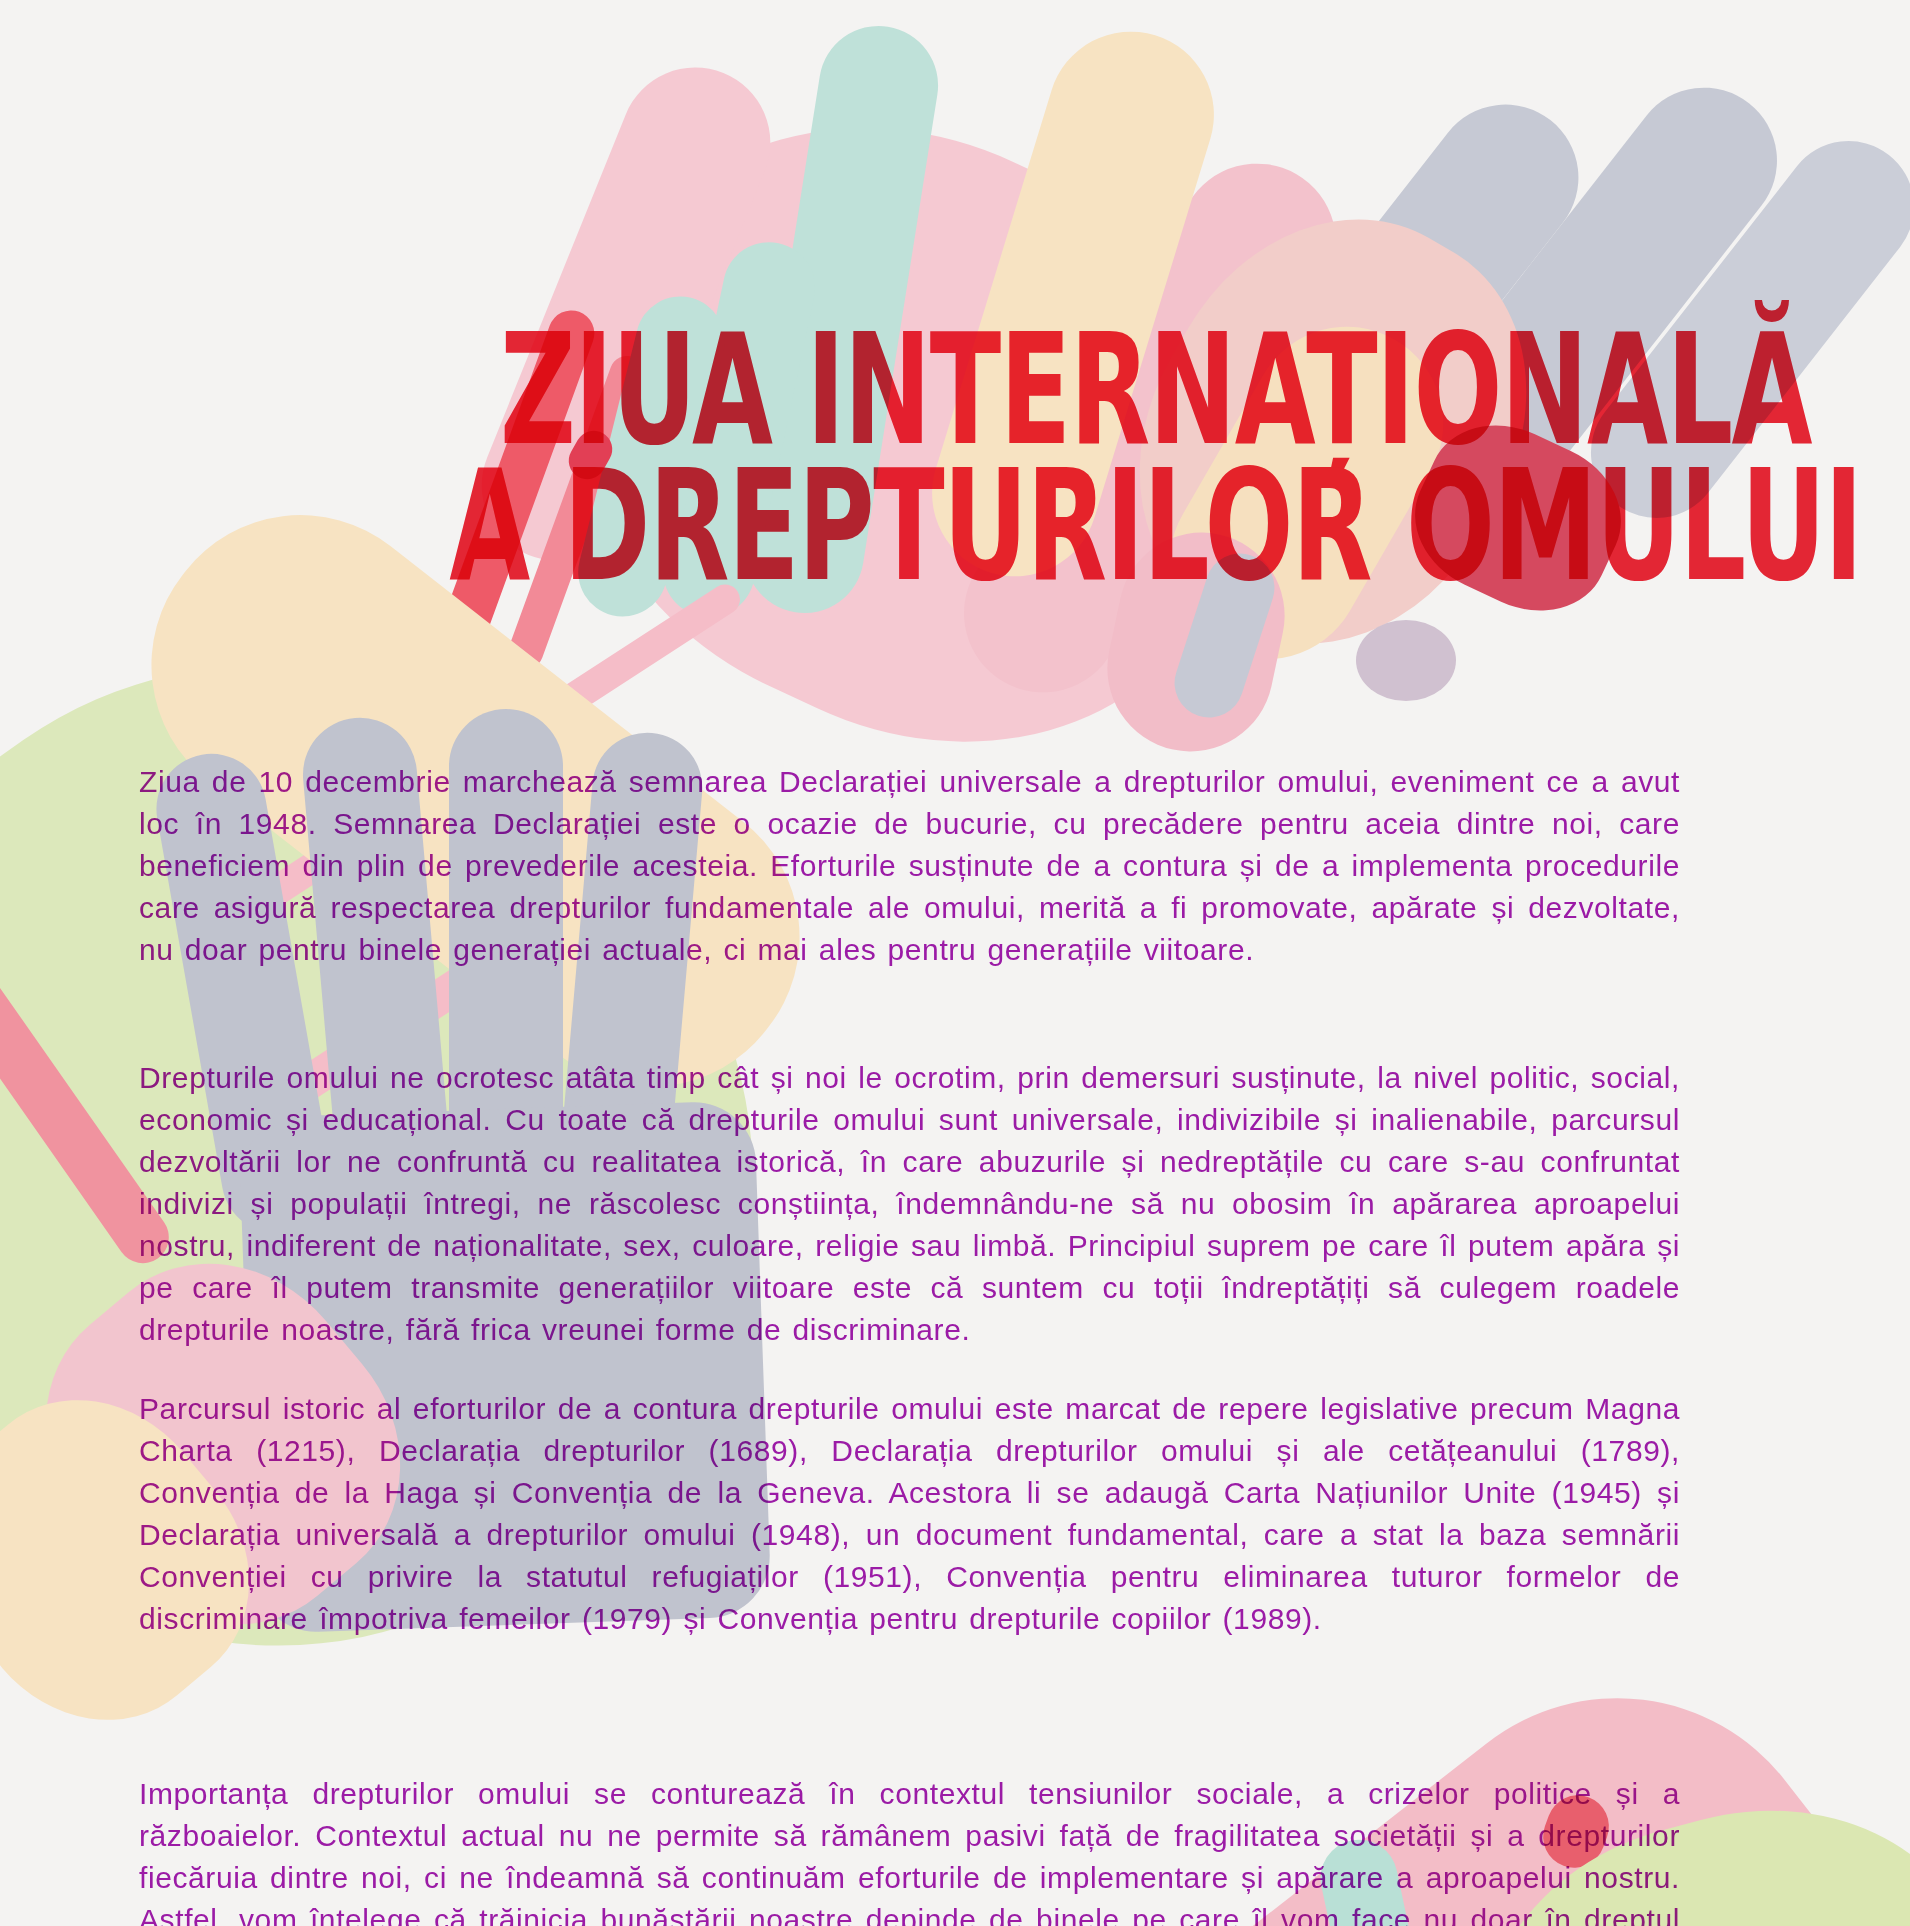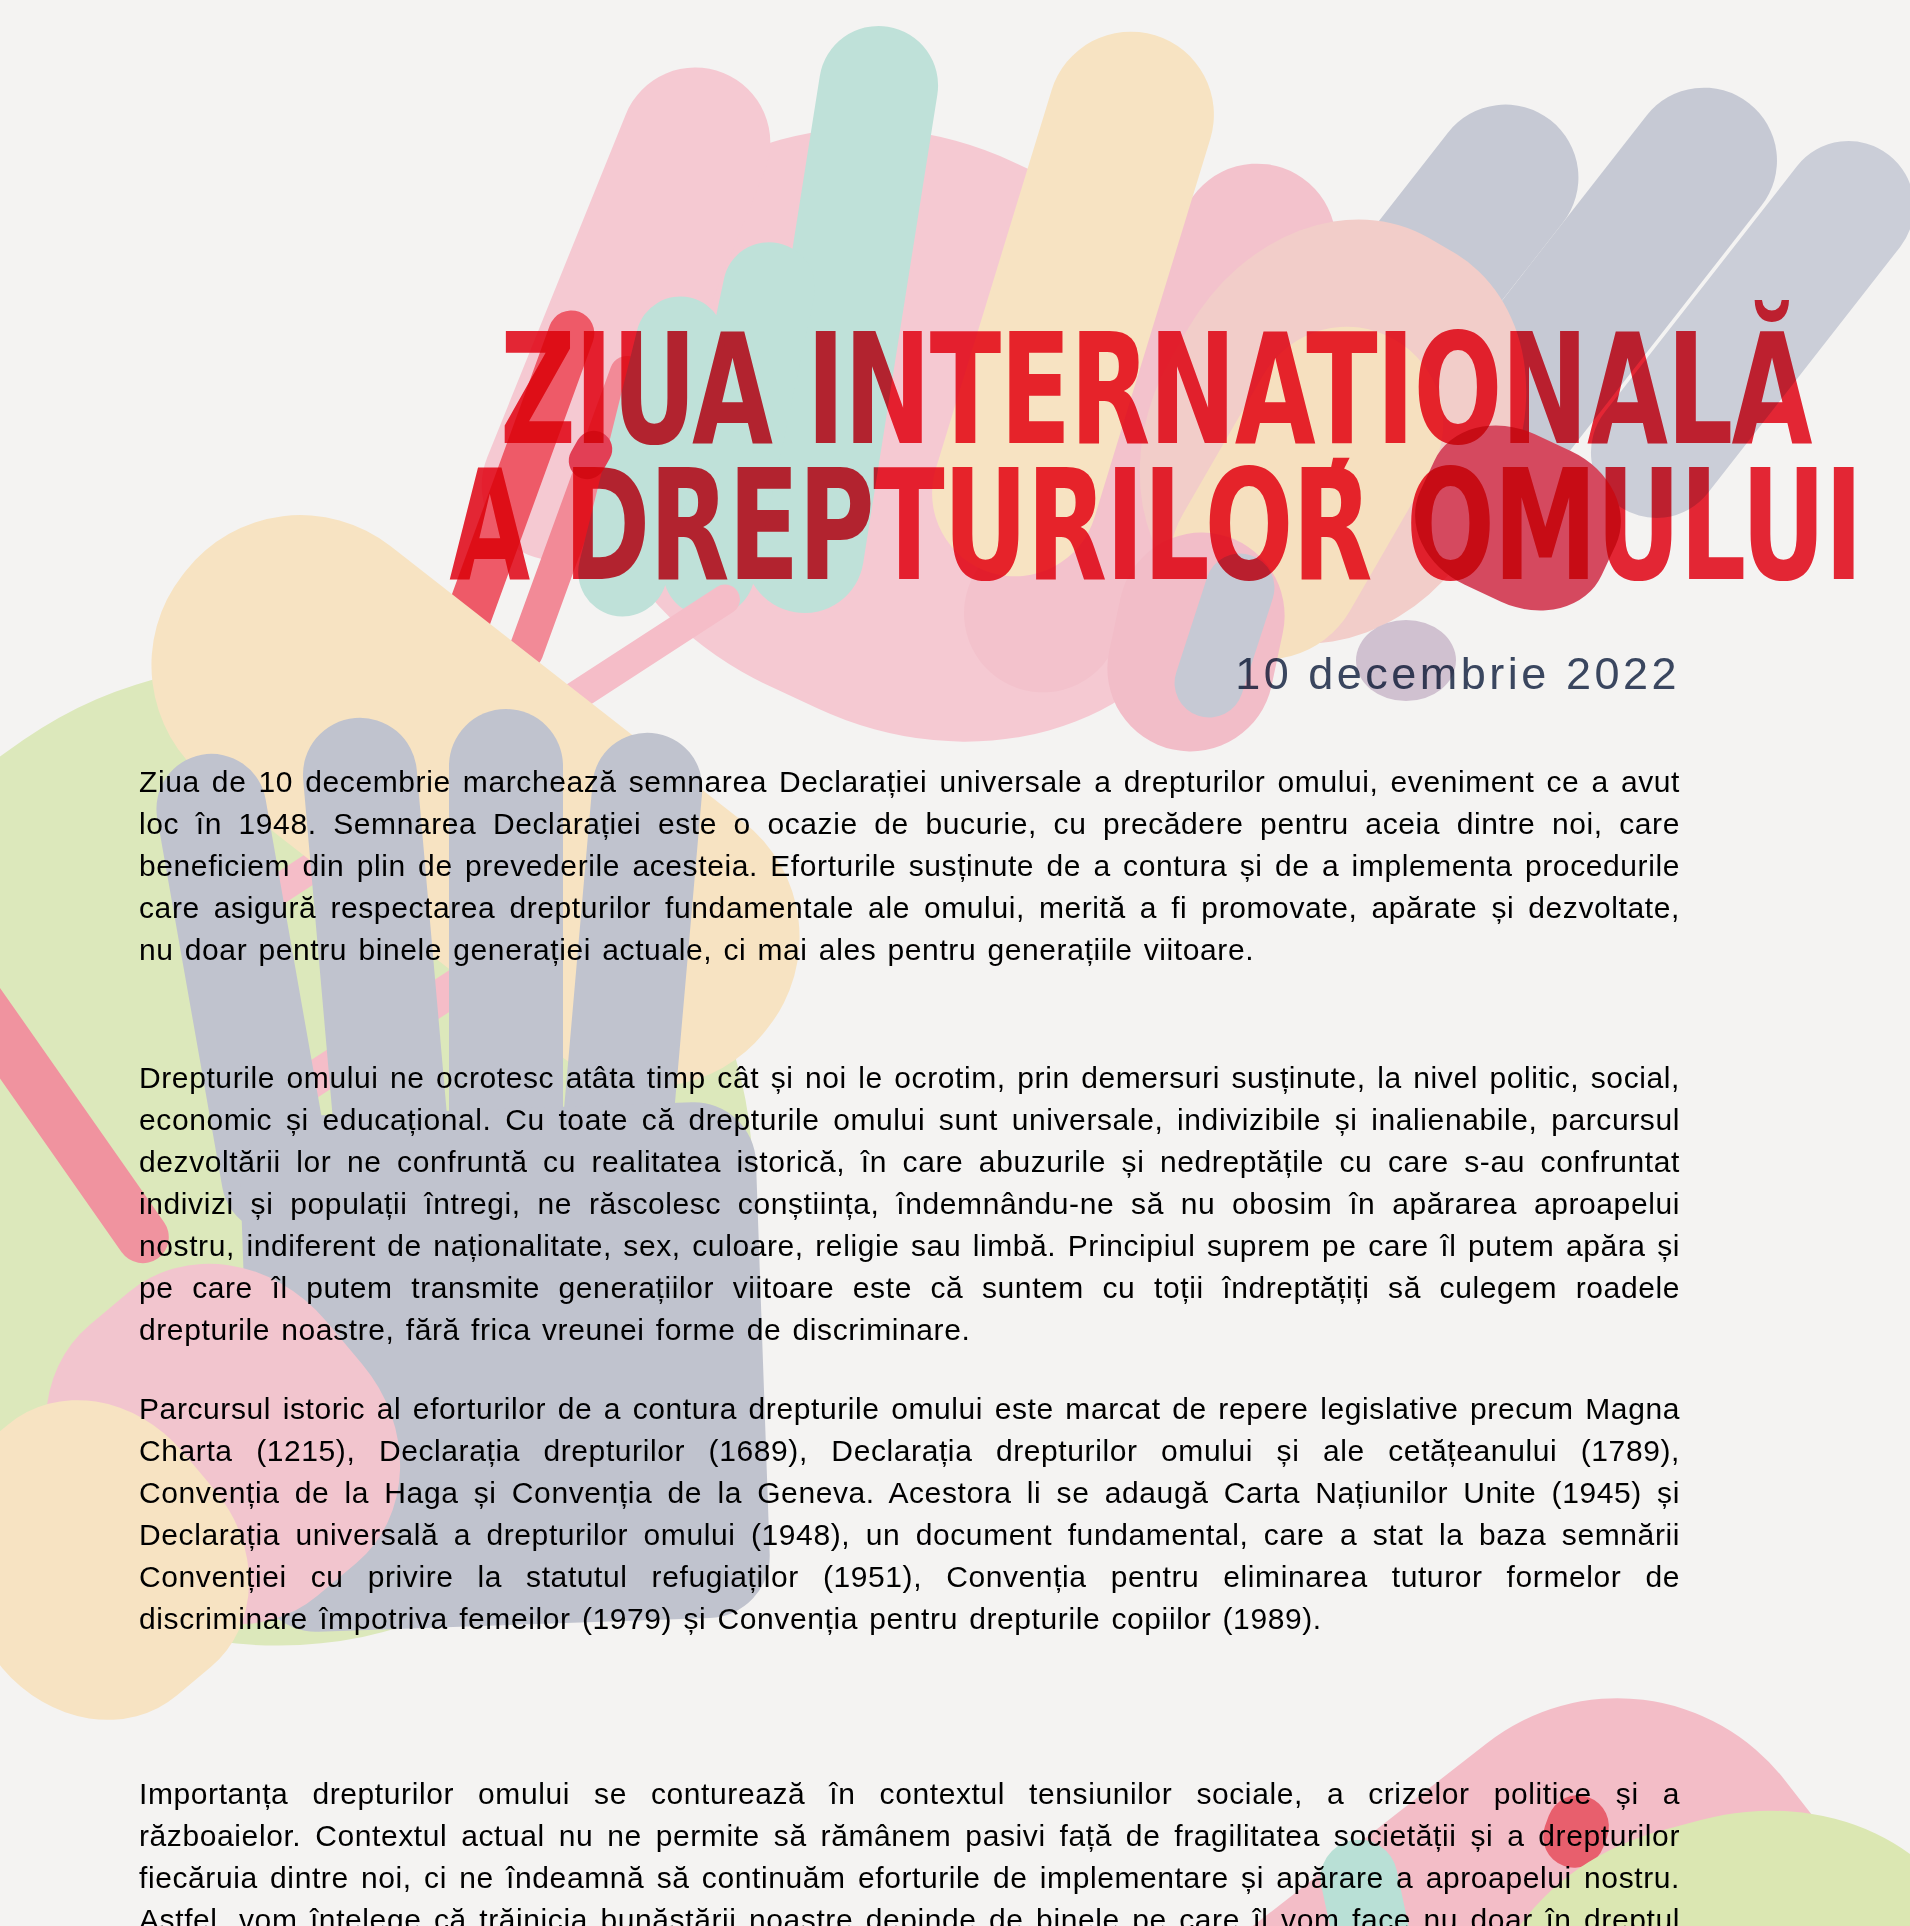--- a/index.html
+++ b/index.html
@@ -34,21 +34,21 @@
     left:886px;top:648px;width:794px;
     text-align:right;
     font-size:45px;
     letter-spacing:3.5px;
     color:#3c4964;
   }
   .para{
     left:139px;width:1541px;
     font-size:30px;line-height:42px;
     letter-spacing:0.6px;word-spacing:2.3px;
-    color:#000000;
+    color:#a21caf;
     text-align:justify;
   }
   #p1{top:761px}
   #p2{top:1057px}
   #p3{top:1388px}
   #p4{top:1773px}
 </style>
 </head>
 <body>
 
@@ -95,21 +95,20 @@
 
     <div class="sh" style="left:1337px;top:1838px;width:77px;height:235px;background:#b9e0d6;transform:rotate(-12deg)"></div>
 
   </div>
 
   <div class="txt title-wrap">
     <div class="title-line">ZIUA INTERNAȚIONALĂ</div>
     <div class="title-line">A DREPTURILOR OMULUI</div>
   </div>
 
-  <div class="txt date">10 decembrie 2022</div>
 
   <div class="txt para" id="p1">Ziua de 10 decembrie marchează semnarea Declarației universale a drepturilor omului, eveniment ce a avut loc în 1948. Semnarea Declarației este o ocazie de bucurie, cu precădere pentru aceia dintre noi, care beneficiem din plin de prevederile acesteia. Eforturile susținute de a contura și de a implementa procedurile care asigură respectarea drepturilor fundamentale ale omului, merită a fi promovate, apărate și dezvoltate, nu doar pentru binele generației actuale, ci mai ales pentru generațiile viitoare.</div>
   <div class="txt para" id="p2">Drepturile omului ne ocrotesc atâta timp cât și noi le ocrotim, prin demersuri susținute, la nivel politic, social, economic și educațional. Cu toate că drepturile omului sunt universale, indivizibile și inalienabile, parcursul dezvoltării lor ne confruntă cu realitatea istorică, în care abuzurile și nedreptățile cu care s-au confruntat indivizi și populații întregi, ne răscolesc conștiința, îndemnându-ne să nu obosim în apărarea aproapelui nostru, indiferent de naționalitate, sex, culoare, religie sau limbă. Principiul suprem pe care îl putem apăra și pe care îl putem transmite generațiilor viitoare este că suntem cu toții îndreptățiți să culegem roadele drepturile noastre, fără frica vreunei forme de discriminare.</div>
   <div class="txt para" id="p3">Parcursul istoric al eforturilor de a contura drepturile omului este marcat de repere legislative precum Magna Charta (1215), Declarația drepturilor (1689), Declarația drepturilor omului și ale cetățeanului (1789), Convenția de la Haga și Convenția de la Geneva. Acestora li se adaugă Carta Națiunilor Unite (1945) și Declarația universală a drepturilor omului (1948), un document fundamental, care a stat la baza semnării Convenției cu privire la statutul refugiaților (1951), Convenția pentru eliminarea tuturor formelor de discriminare împotriva femeilor (1979) și Convenția pentru drepturile copiilor (1989).</div>
   <div class="txt para" id="p4">Importanța drepturilor omului se conturează în contextul tensiunilor sociale, a crizelor politice și a războaielor. Contextul actual nu ne permite să rămânem pasivi față de fragilitatea societății și a drepturilor fiecăruia dintre noi, ci ne îndeamnă să continuăm eforturile de implementare și apărare a aproapelui nostru. Astfel, vom înțelege că trăinicia bunăstării noastre depinde de binele pe care îl vom face nu doar în dreptul nostru, ci mai ales în dreptul aproapelui nostru, apărându-i drepturile fundamentale.</div>
 
 </div>
 
 
 </body></html>

